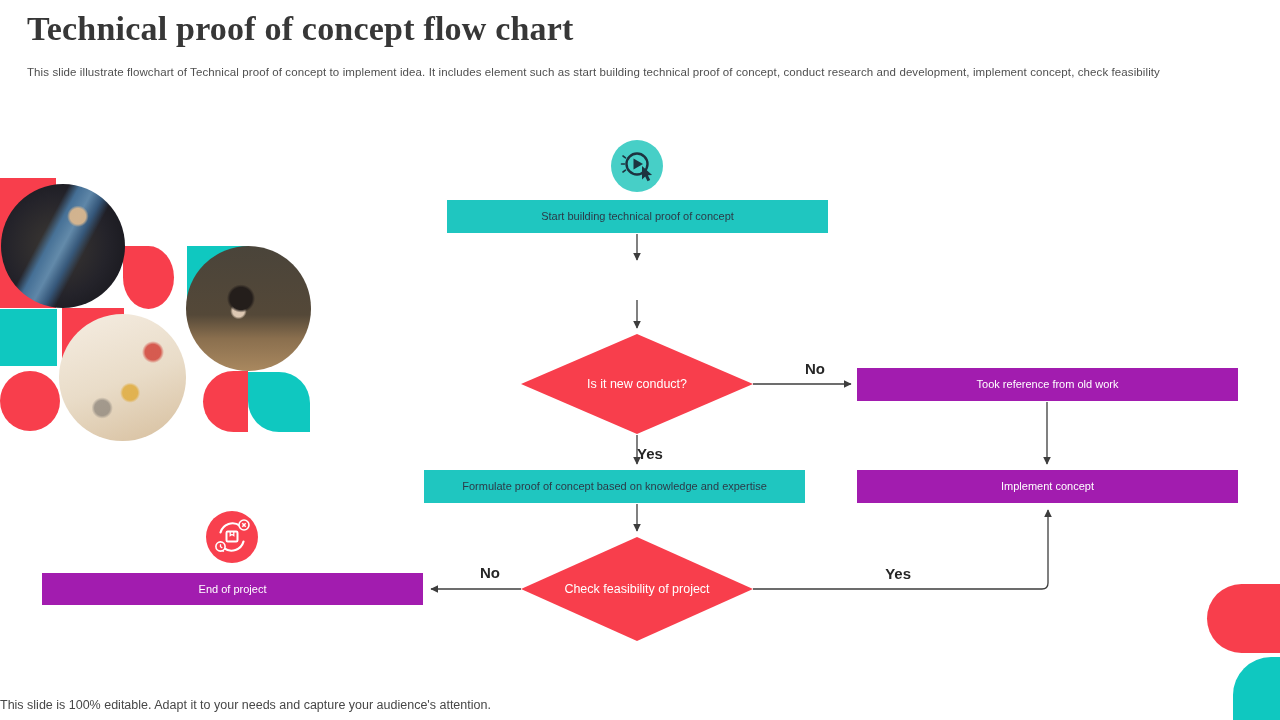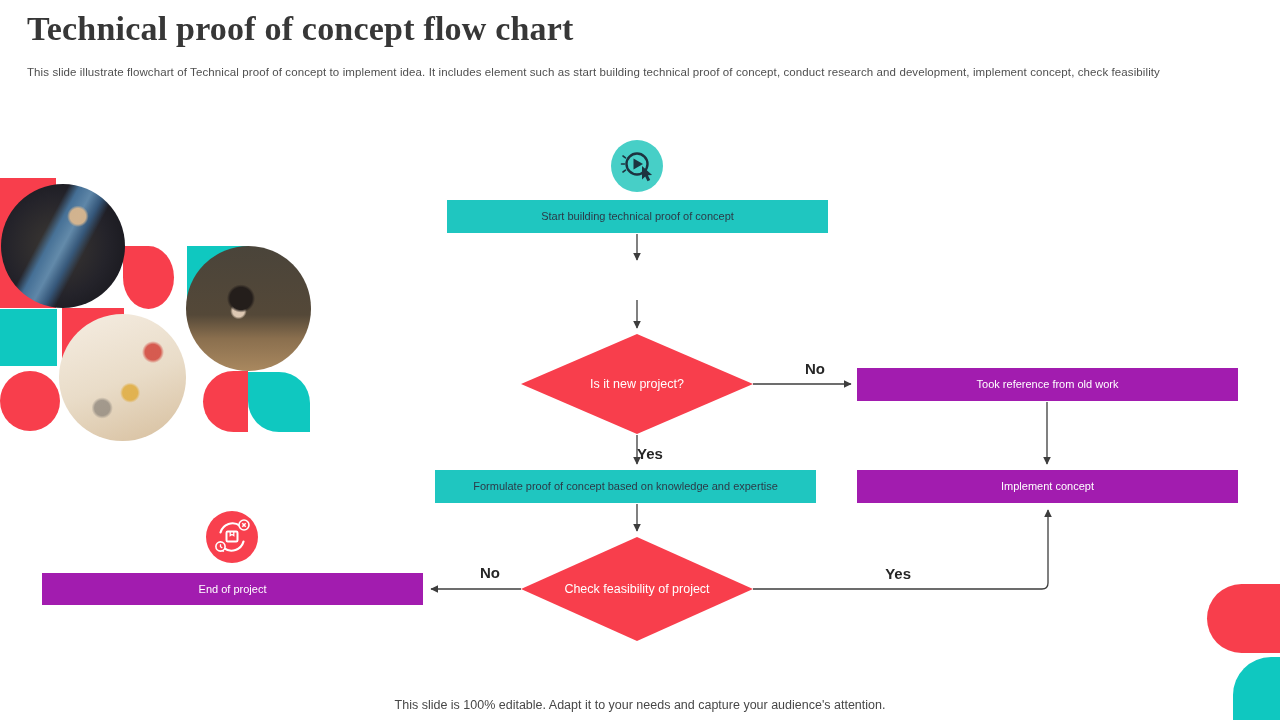--- a/index.html
+++ b/index.html
@@ -11,21 +11,21 @@
   .title{
     position:absolute;left:27px;top:10px;margin:0;
     font-family:"Liberation Serif",serif;font-weight:700;
     font-size:34px;color:#373737;letter-spacing:.2px;
   }
   .subtitle{
     position:absolute;left:27px;top:66px;margin:0;width:1180px;
     font-size:11.5px;color:#4f4f4f;letter-spacing:.1px;
   }
   .footer{
-    position:absolute;left:0;top:698px;width:100%;text-align:center;
+    position:absolute;left:0;top:698px;width:100%;
     font-size:12.5px;color:#474747;
   }
   
   .shape{position:absolute;}
   .red-fill{background:#f83e4c;}
   .teal-fill{background:#0fc8c0;}
   .photo{position:absolute;border-radius:50%;}
   .photo-1{
     left:1px;top:184px;width:124px;height:124px;
     background:
@@ -124,25 +124,25 @@
       <circle cx="38" cy="14" r="5" fill="#f8404e" stroke="#ffffff" stroke-width="1.6"></circle>
       <path d="M36.3 12.3 l3.4 3.4 M39.7 12.3 l-3.4 3.4" stroke="#ffffff" stroke-width="1.5"></path>
       <circle cx="14.5" cy="35.5" r="4.6" fill="#f8404e" stroke="#ffffff" stroke-width="1.6"></circle>
       <path d="M14.5 33.3 v2.4 l1.8 1.2" fill="none" stroke="#ffffff" stroke-width="1.3"></path>
     </svg>
   </div>
 
   <div class="node teal-node" style="left:447px;top:200px;width:381px;height:33px;">Start building technical proof of concept</div>
 
 
-  <div class="diamond" style="left:521px;top:334px;width:232px;height:100px;">Is it new project?</div>
+  <div class="diamond" style="left:521px;top:334px;width:232px;height:100px;">Is it new conduct?</div>
 
   <div class="node red-node" style="left:857px;top:368px;width:381px;height:33px;">Took reference from old work</div>
 
-  <div class="node teal-node" style="left:435px;top:470px;width:381px;height:33px;">Formulate proof of concept based on knowledge and expertise</div>
+  <div class="node teal-node" style="left:424px;top:470px;width:381px;height:33px;">Formulate proof of concept based on knowledge and expertise</div>
 
   <div class="node red-node" style="left:857px;top:470px;width:381px;height:33px;">Implement concept</div>
 
   <div class="diamond" style="left:521px;top:537px;width:232px;height:104px;text-align:right;">Check feasibility of project</div>
 
   <div class="node red-node" style="left:42px;top:573px;width:381px;height:32px;">End of project</div>
 
   <div class="branch-label" style="left:775px;top:360px;">No</div>
   <div class="branch-label" style="left:637px;top:445px;text-align:left;">Yes</div>
   <div class="branch-label" style="left:450px;top:564px;">No</div>

